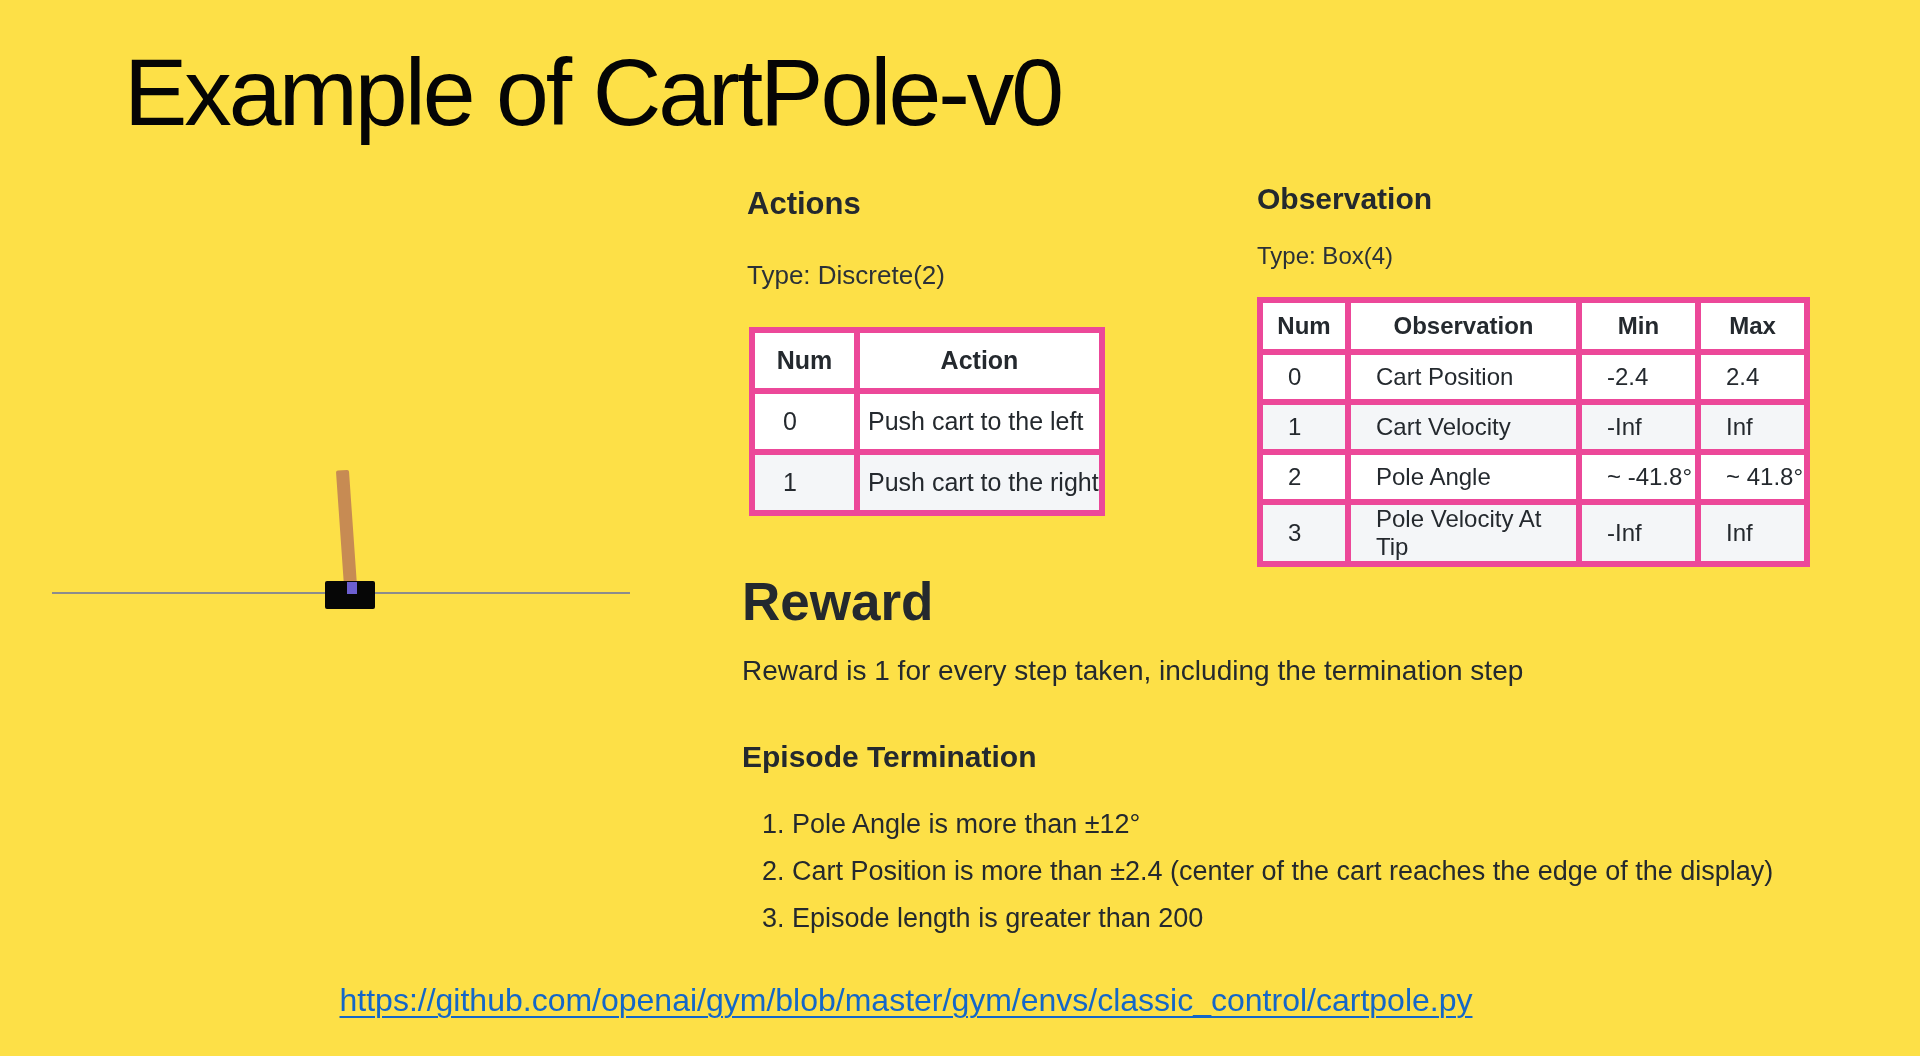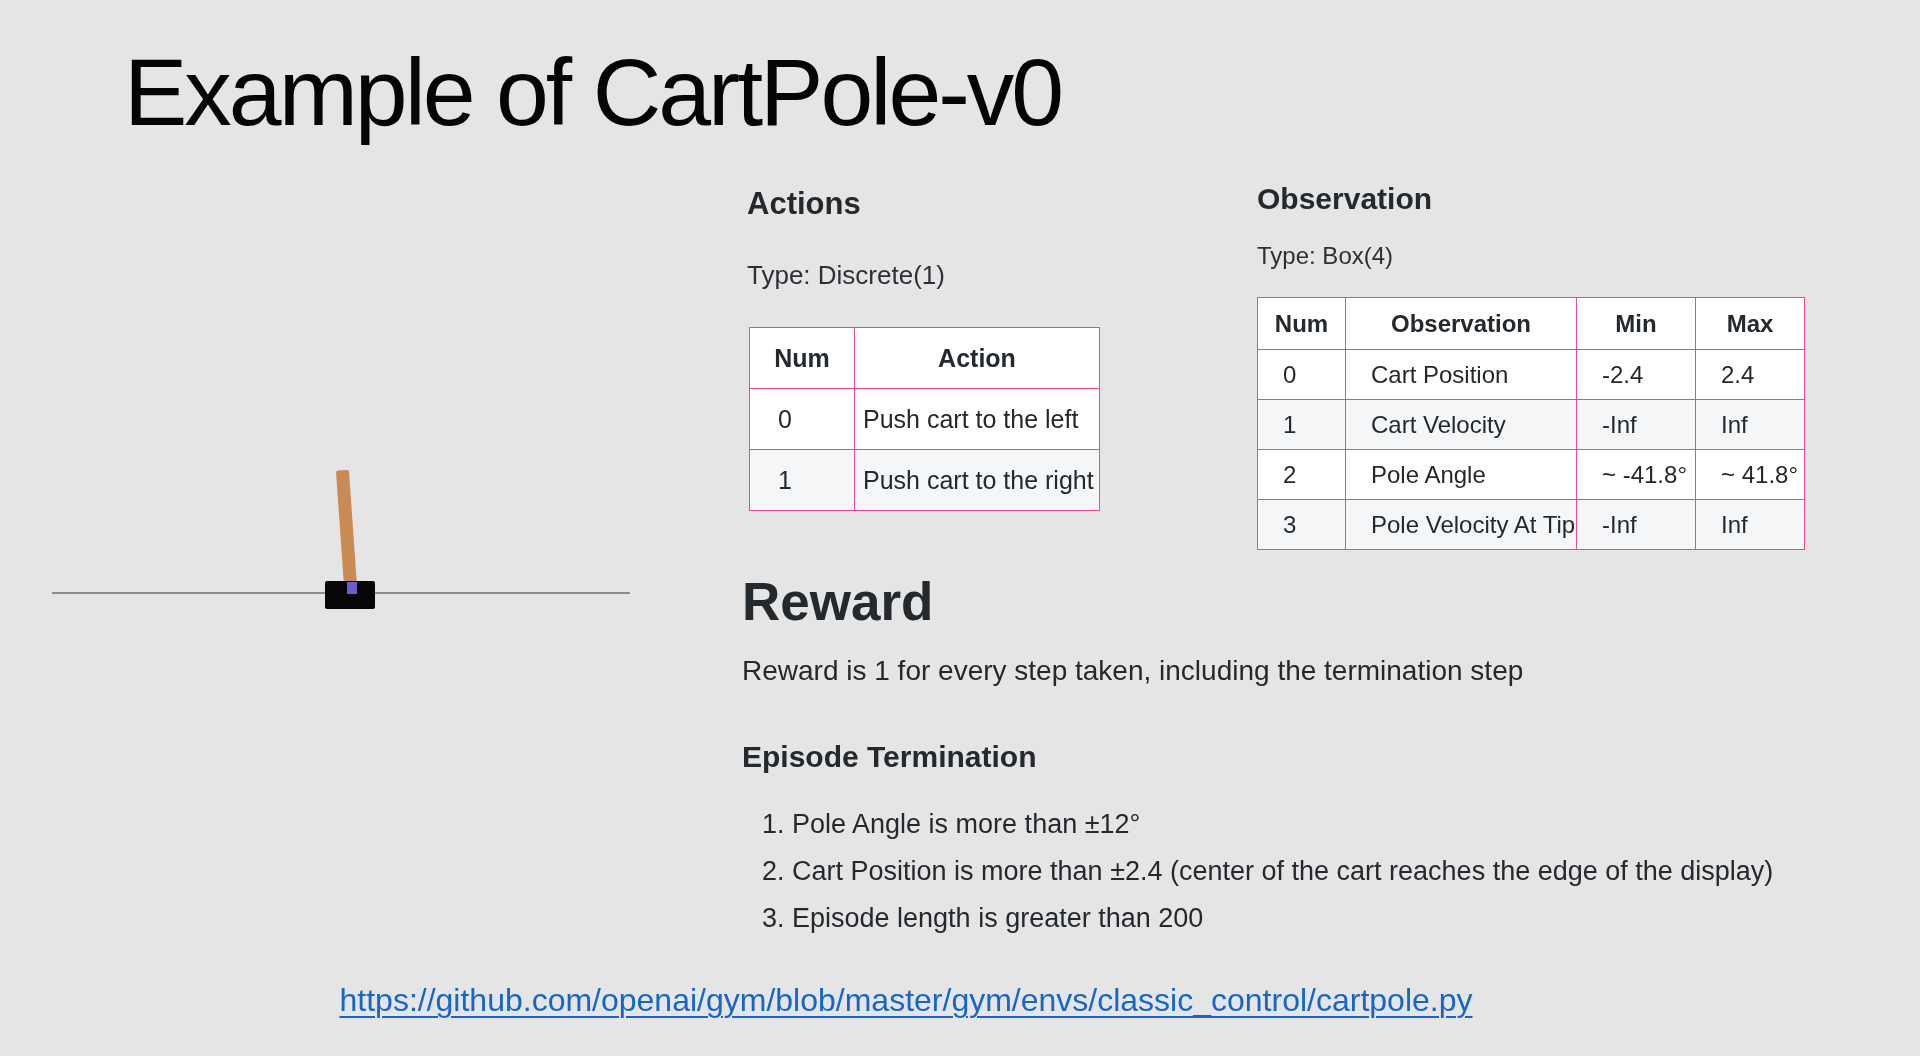--- a/index.html
+++ b/index.html
@@ -1,21 +1,21 @@
 <!DOCTYPE html>
 <html><head>
 <meta charset="utf-8">
 <style>
   * { margin: 0; padding: 0; box-sizing: border-box; }
   html, body { background: #ffffff; }
   .slide {
     position: relative;
     width: 1920px;
     height: 1056px;
-    background: #e5e5e5;
+    background: #fde047;
     overflow: hidden;
     font-family: "Liberation Sans", sans-serif;
     color: #24292e;
   }
   .abs { position: absolute; }
 
   
   .title {
     left: 124px; top: 45px;
     font-size: 95px;
@@ -41,21 +41,21 @@
   
   .h-section { font-weight: bold; color: #24292e; line-height: 1.15; white-space: nowrap; }
   .actions-heading { left: 747px; top: 186px; font-size: 31px; }
   .observation-heading { left: 1257px; top: 182px; font-size: 30px; }
   .type-line { color: #2b3137; white-space: nowrap; }
   .actions-type { left: 747px; top: 260px; font-size: 26px; }
   .observation-type { left: 1257px; top: 242px; font-size: 24px; }
 
   
   table { border-collapse: collapse; background: #ffffff; }
-  th, td { border: 1px solid #ec4899; vertical-align: middle; }
+  th, td { border: 6px solid #ec4899; vertical-align: middle; }
   th { font-weight: bold; text-align: center; color: #24292e; }
   tr.zebra td { background: #f4f6f8; }
 
   .actions-table { left: 749px; top: 327px; }
   .actions-table th, .actions-table td { height: 61px; font-size: 25px; }
   .actions-table .col-num { width: 105px; }
   .actions-table .col-action { width: 245px; }
   .actions-table td.cell-num { padding-left: 28px; }
   .actions-table td.cell-action { padding-left: 8px; }
 
@@ -94,21 +94,21 @@
   <div class="abs title">Example of CartPole-v0</div>
 
   <div>
     <div class="abs track-line"></div>
     <div class="abs pole"></div>
     <div class="abs cart"></div>
     <div class="abs axle"></div>
   </div>
 
   <div class="abs h-section actions-heading">Actions</div>
-  <div class="abs type-line actions-type">Type: Discrete(1)</div>
+  <div class="abs type-line actions-type">Type: Discrete(2)</div>
 
   <table class="abs actions-table">
     <thead>
       <tr>
         <th class="col-num">Num</th>
         <th class="col-action">Action</th>
       </tr>
     </thead>
     <tbody>
       <tr>

